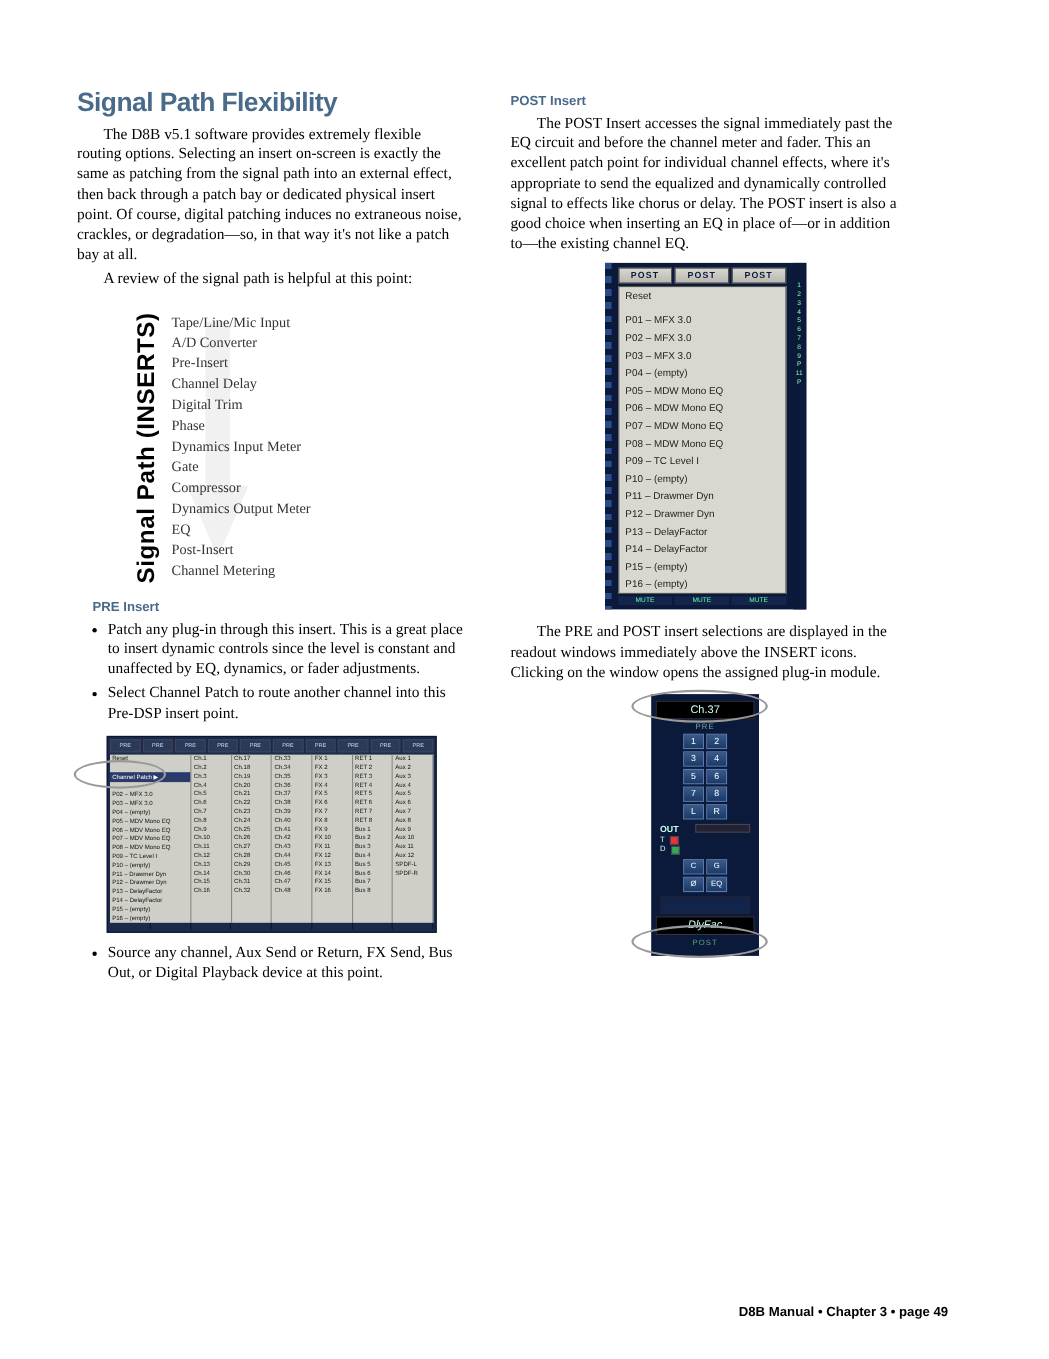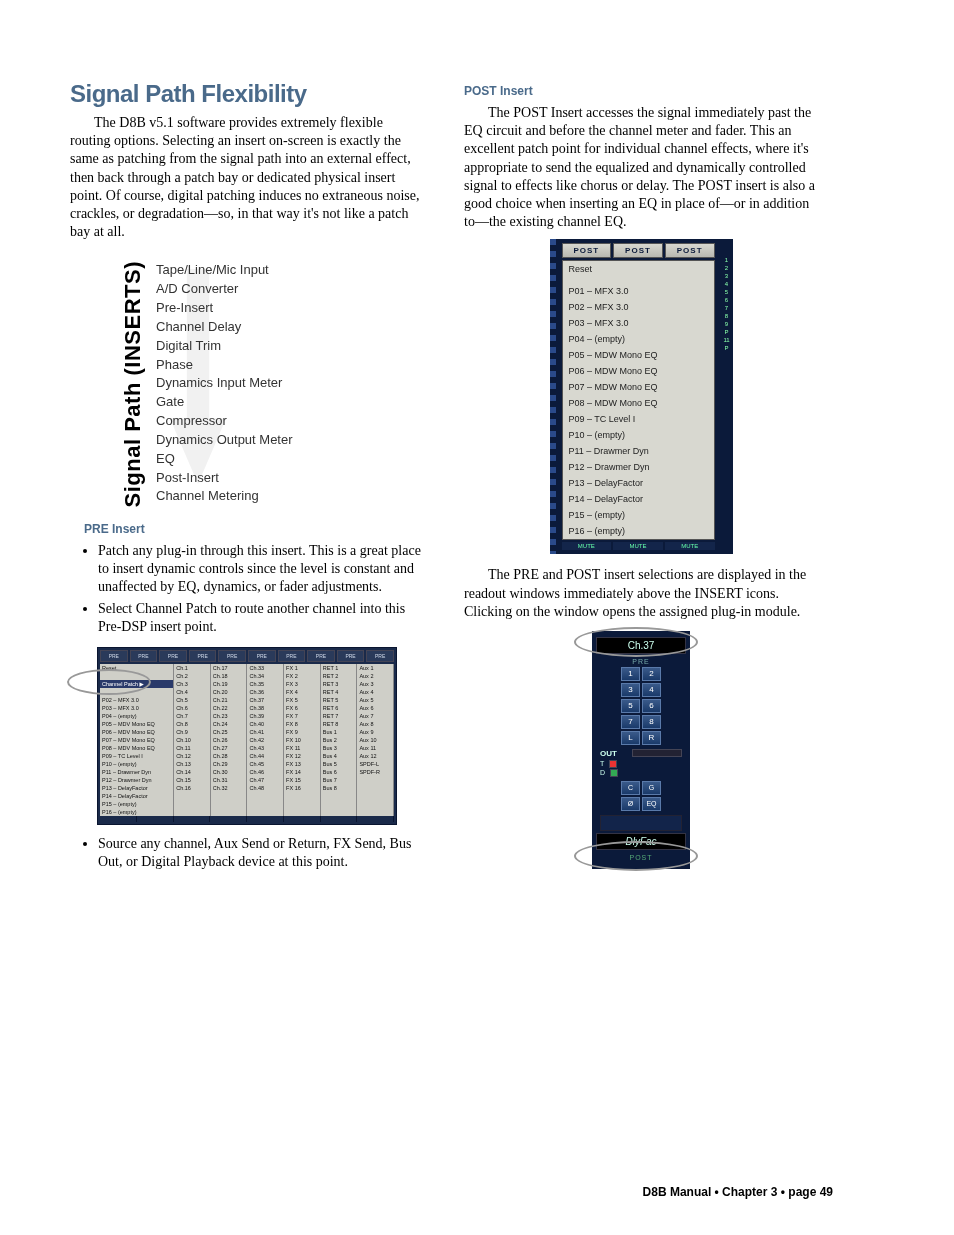--- a/index.html
+++ b/index.html
@@ -76,21 +76,21 @@
     top: 8px;
     width: 60px;
     height: 215px;
     z-index: 0;
     opacity: 0.55;
   }
   .signal-path ul {
     list-style: none;
     margin: 0;
     padding: 0;
-    font-family: Liberation Sans, sans-serif;
+    font-family: Liberation Serif, serif;
     font-size: 13px;
     line-height: 1.45;
     position: relative;
     z-index: 1;
     color: #333;
   }
 
   
   .pre-shot {
     width: 300px;
@@ -281,35 +281,36 @@
     display:grid; grid-template-columns:1fr 1fr; gap:2px;
     width:40px; margin:4px auto 4px;
   }
   .cg-grid span { font-size:7px; }
   .blank { height:14px; background:#12244a; border:1px solid #223; margin:4px 4px 2px; }
   .strip-lcd.readout { color:#cfe;font-style:italic; }
 
   .footer {
     position: absolute;
     bottom: 36px;
-    right: 87px;
+    right: 58px;
     font-family: Arial, Helvetica, sans-serif;
     font-weight: bold;
     font-size: 12px;
   }
 </style>
 </head>
 <body>
 
 <div class="page">
   <div class="columns">
 
     <div class="col">
       <h1 class="main-title">Signal Path Flexibility</h1>
       <p class="body">The D8B v5.1 software provides extremely flexible routing options. Selecting an insert on-screen is exactly the same as patching from the signal path into an external effect, then back through a patch bay or dedicated physical insert point. Of course, digital patching induces no extraneous noise, crackles, or degradation—so, in that way it's not like a patch bay at all.</p>
+      <p class="body">A review of the signal path is helpful at this point:</p>
 
       <div class="signal-path">
         <svg class="arrow-bg" viewBox="0 0 60 230">
           <path d="M18 0 h24 v160 h18 L30 230 L0 160 h18 Z" fill="#e6e6e6"></path>
         </svg>
         <div class="vlabel">Signal Path (INSERTS)</div>
         <ul id="sp-list">
             <li>Tape/Line/Mic Input</li>
             <li>A/D Converter</li>
             <li>Pre-Insert</li>

